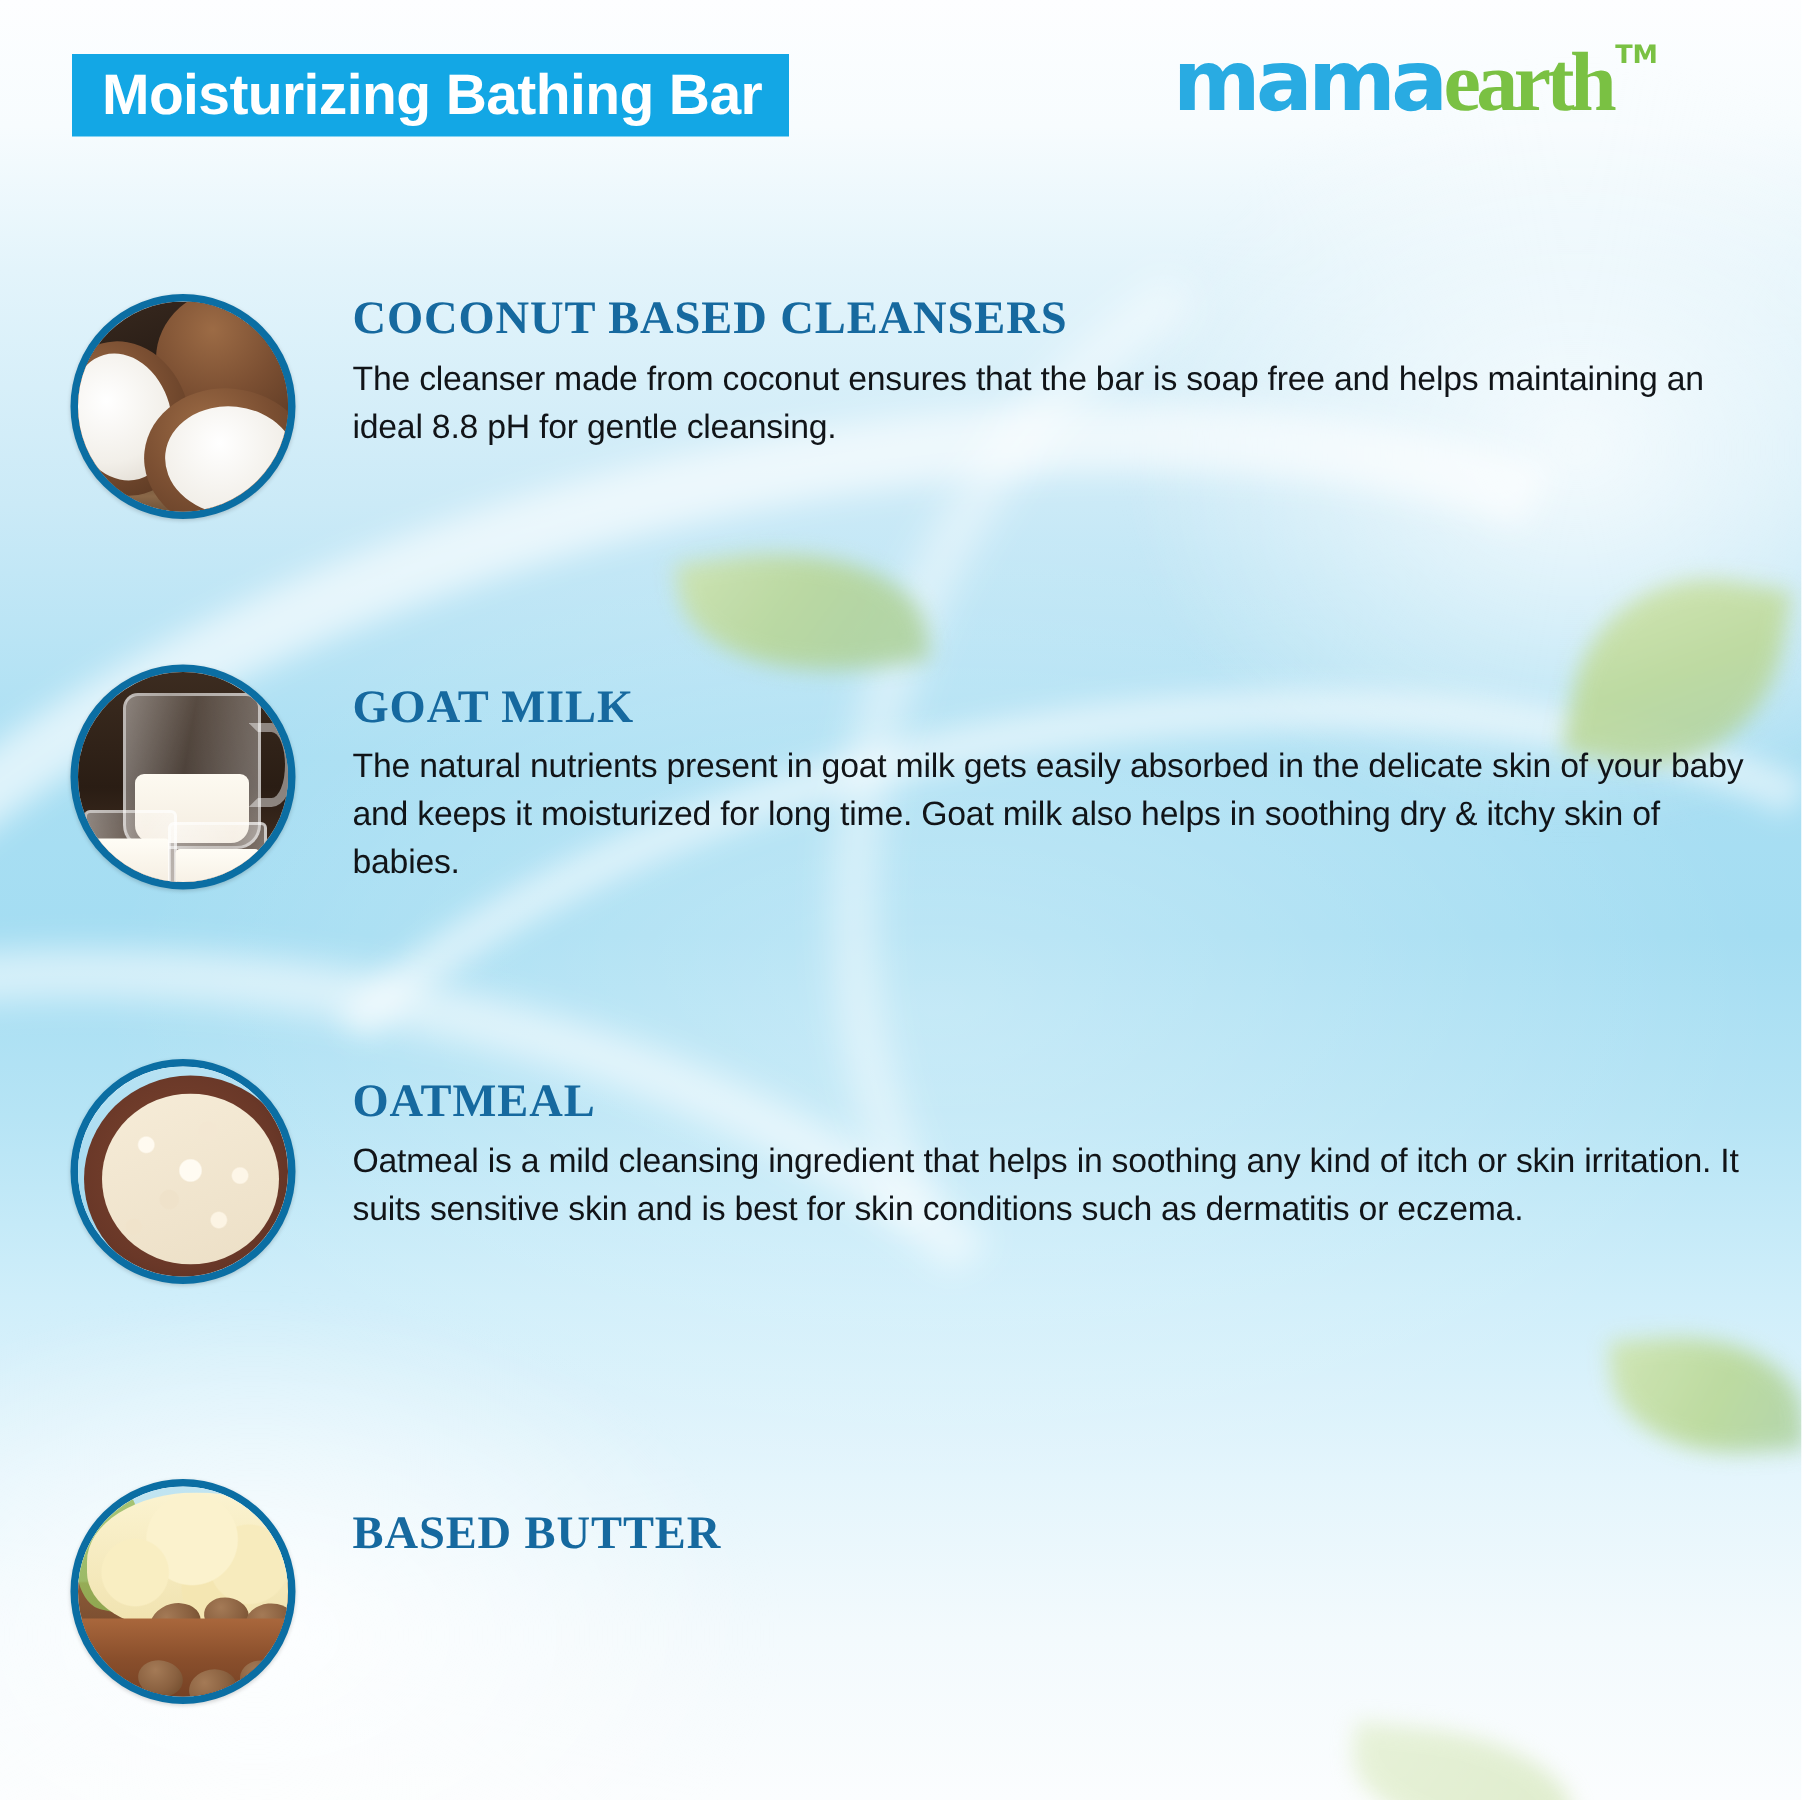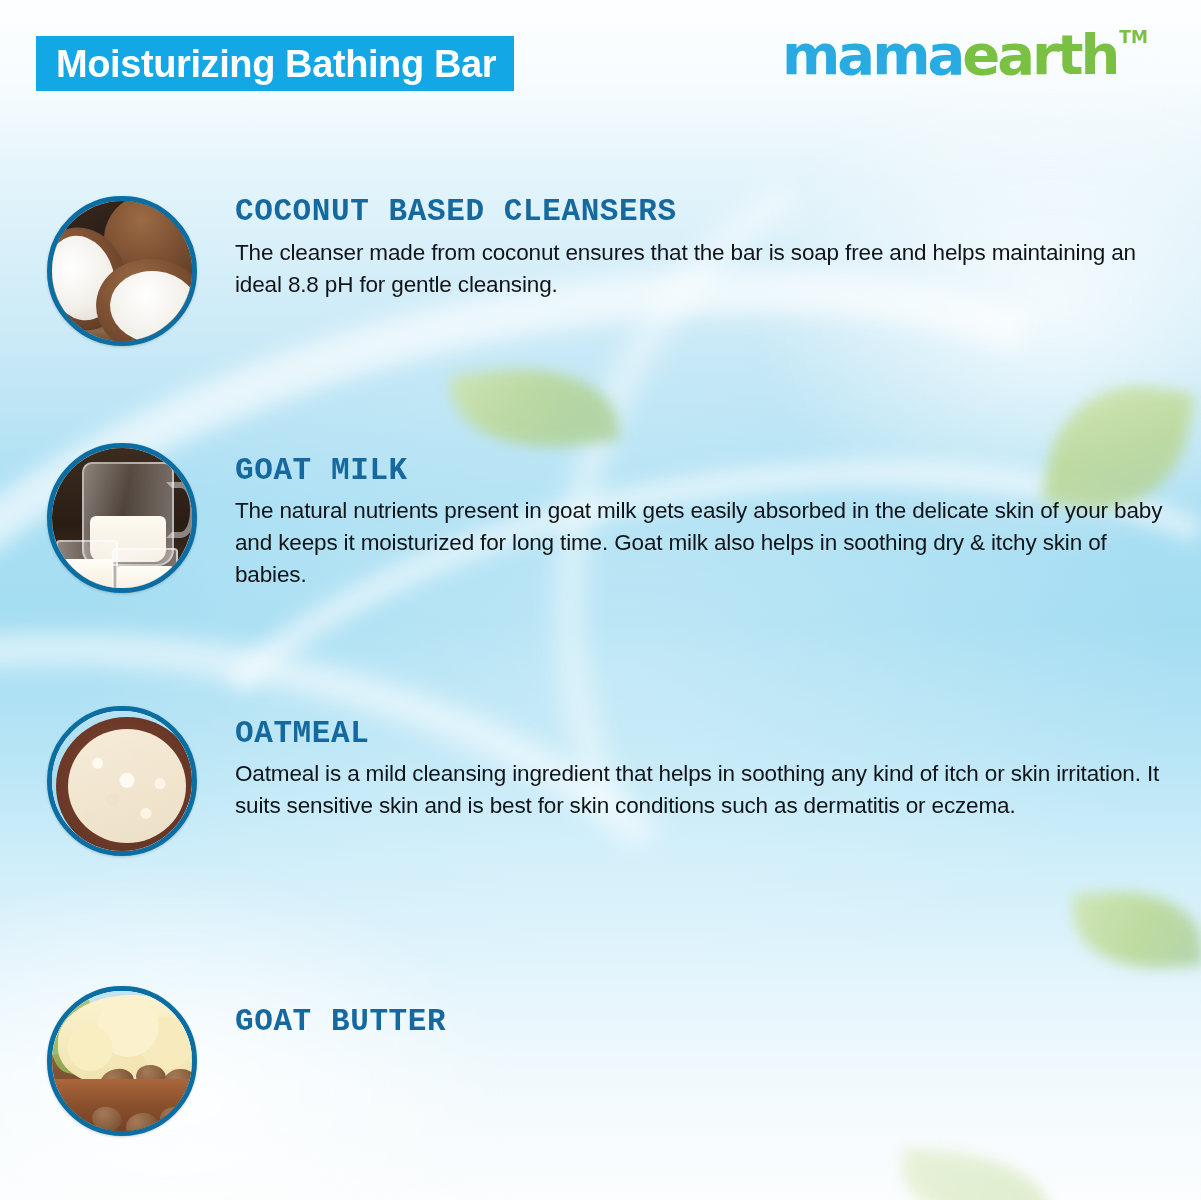--- a/index.html
+++ b/index.html
@@ -94,21 +94,21 @@
   .leaf-d { left: 900px; top: 1155px; width: 150px; height: 70px;
     background: linear-gradient(120deg,#d6e8b4 0%, #c3dc9c 100%);
     border-radius: 0 70% 0 70%; transform: rotate(6deg); opacity: 0.5; }
 
   
   .header {
     position: absolute; left: 0; top: 0;
     width: 1201px; height: 120px;
   }
   .title-banner {
-    position: absolute; left: 36px; top: 36px;
+    position: absolute; left: 48px; top: 36px;
     height: 55px;
     background: #13a7e5;
     padding: 0 18px 0 20px;
     display: flex; align-items: center;
   }
   .title-banner .title-text {
     color: #ffffff;
     font-size: 38px;
     font-weight: bold;
     letter-spacing: -0.4px;
@@ -119,21 +119,21 @@
   .logo {
     position: absolute; left: 782px; top: 27px;
     display: flex; align-items: flex-start;
     font-weight: bold;
     font-size: 56px;
     letter-spacing: -3px;
     line-height: 1;
     font-family: "DejaVu Sans", sans-serif;
   }
   .logo .mama { color: #29abe2; text-align: center; }
-  .logo .earth { color: #7ac143; }
+  .logo .earth { color: #7ac143; font-family: Liberation Serif, serif; }
   .logo .tm {
     color: #7ac143;
     font-size: 17px;
     letter-spacing: 0;
     margin-left: 2px;
     margin-top: 2px;
     font-weight: bold;
   }
 
   
@@ -168,21 +168,21 @@
     padding-right: 22px;
     max-width: 955px;
   }
   .heading {
     color: #16699f;
     font-size: 31px;
     font-weight: bold;
     letter-spacing: 0.6px;
     line-height: 1.06;
     margin-bottom: 7px;
-    font-family: Liberation Mono, monospace;
+    font-family: Liberation Serif, serif;
   }
   .body-text {
     color: #111418;
     font-size: 22.5px;
     line-height: 1.42;
     letter-spacing: -0.15px;
     font-family: "Liberation Sans", sans-serif;
     max-width: 945px;
   }
   .row-1 .heading { margin-bottom: 8px; }
@@ -379,17 +379,17 @@
         <div class="nut nut-1"></div>
         <div class="nut nut-2"></div>
         <div class="nut nut-3"></div>
         <div class="shea-bowl"></div>
         <div class="nut nut-4"></div>
         <div class="nut nut-5"></div>
         <div class="nut nut-6"></div>
       </div>
     </div>
     <div class="content">
-      <div class="heading">GOAT BUTTER</div>
+      <div class="heading">BASED BUTTER</div>
     </div>
   </div>
 
 </div>
 
 </body></html>

